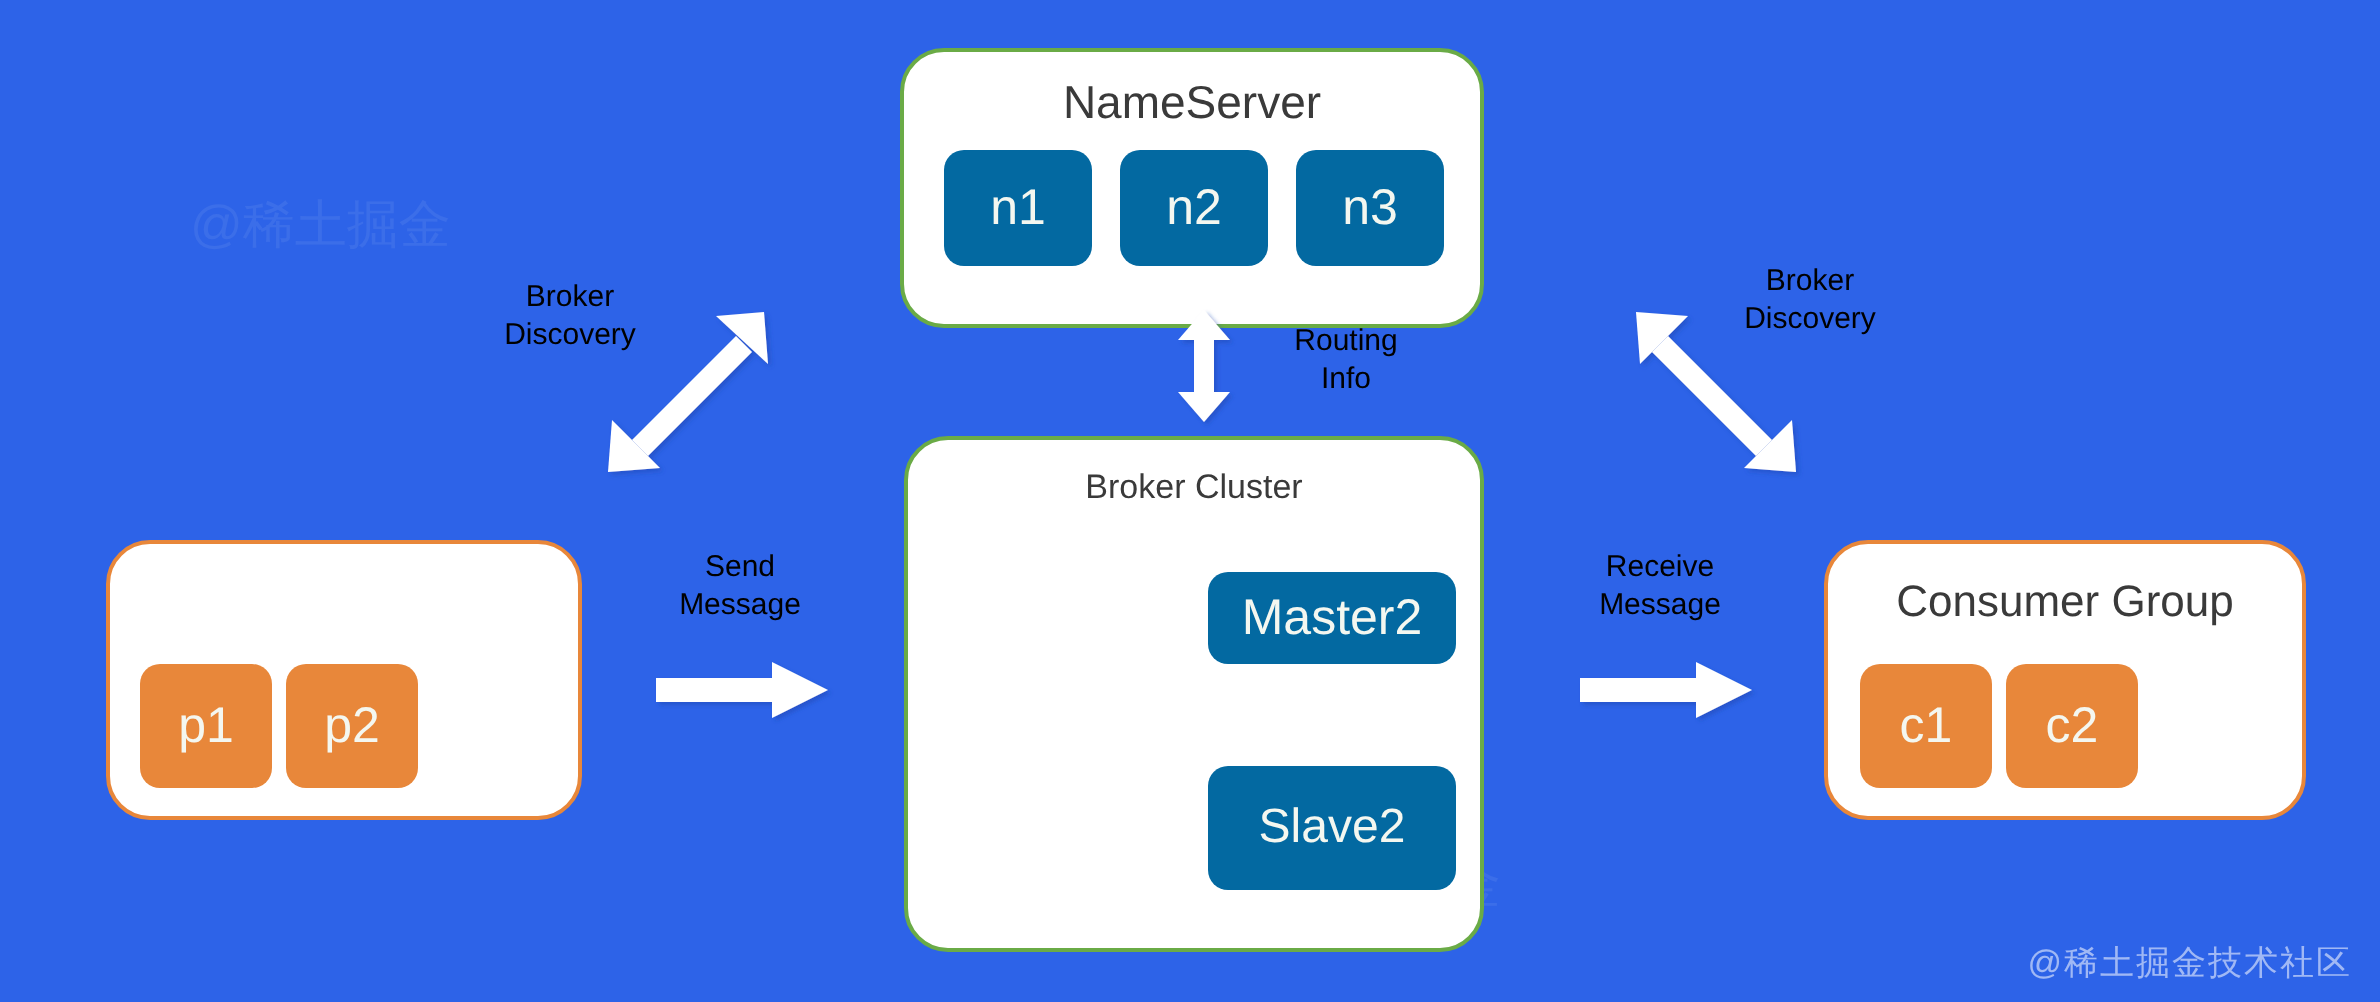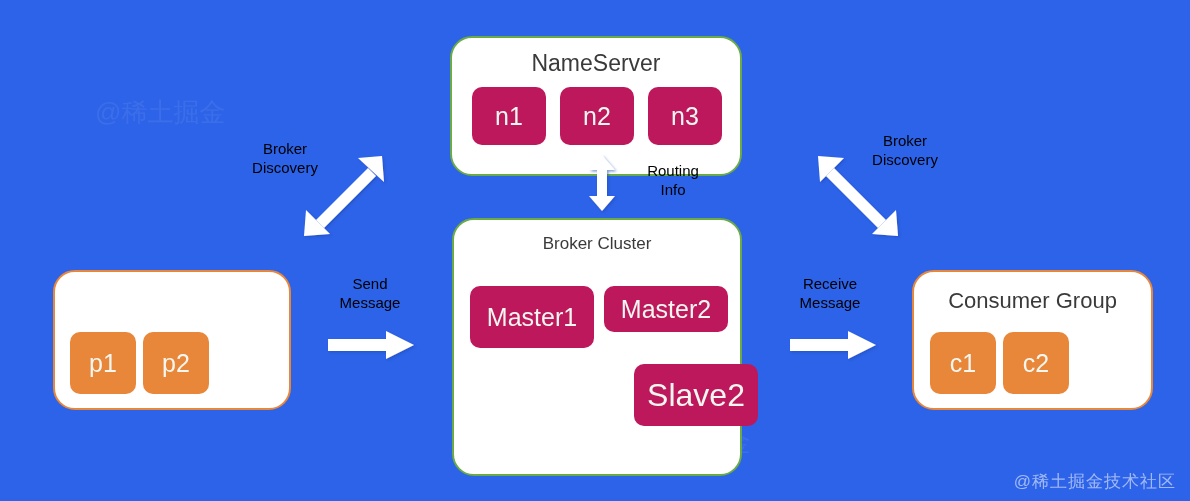--- a/index.html
+++ b/index.html
@@ -40,21 +40,21 @@
   .chip {
     position: absolute;
     border-radius: 10px;
     display: flex;
     align-items: center;
     justify-content: center;
     color: #f4f7f0;
     font-weight: 400;
     box-sizing: border-box;
   }
-  .chip.green  { background: #be185d; }
+  .chip.green  { background: #0369a1; }
   .chip.orange { background: #e8873a; }
 
   
   .edge-label {
     position: absolute;
     color: #000000;
     text-align: center;
     line-height: 1.25;
     white-space: pre-line;
     font-size: 15px;
@@ -89,32 +89,31 @@
 <body>
 
 <div id="stage">
 
   <div class="ghost" style="left:95px; top:95px;">@稀土掘金</div>
   <div class="ghost" style="left:560px; top:85px;">@稀土掘金</div>
   <div class="ghost" style="left:150px; top:300px;">@稀土掘金</div>
   <div class="ghost" style="left:620px; top:425px;">@稀土掘金</div>
   <div class="ghost" style="left:960px; top:300px;">@稀土掘金</div>
 
-  <div class="group-card green" style="left:450px; top:36px; width:292px; height:140px;">
+  <div class="group-card green" style="left:450px; top:24px; width:292px; height:140px;">
     <div class="group-title" style="top:12px; font-size:23px;">NameServer</div>
     <div class="chip green" style="left:20px; top:49px; width:74px; height:58px; font-size:25px;">n1</div>
     <div class="chip green" style="left:108px; top:49px; width:74px; height:58px; font-size:25px;">n2</div>
     <div class="chip green" style="left:196px; top:49px; width:74px; height:58px; font-size:25px;">n3</div>
   </div>
 
   <div class="group-card green" style="left:452px; top:218px; width:290px; height:258px;">
     <div class="group-title" style="top:14px; font-size:17px;">Broker Cluster</div>
-    <div class="chip green" style="left:16px; top:66px; width:124px; height:62px; font-size:25px;">Master1</div>
     <div class="chip green" style="left:150px; top:66px; width:124px; height:46px; font-size:25px;">Master2</div>
-    <div class="chip green" style="left:150px; top:144px; width:124px; height:62px; font-size:32px;margin-left:30px;">Slave2</div>
+    <div class="chip green" style="left:150px; top:163px; width:124px; height:62px; font-size:24px;">Slave2</div>
   </div>
 
   <div class="group-card orange" style="left:53px; top:270px; width:238px; height:140px;">
     <div class="chip orange" style="left:15px; top:60px; width:66px; height:62px; font-size:25px;">p1</div>
     <div class="chip orange" style="left:88px; top:60px; width:66px; height:62px; font-size:25px;">p2</div>
   </div>
 
   <div class="group-card orange" style="left:912px; top:270px; width:241px; height:140px;">
     <div class="group-title" style="top:16px; font-size:22px;">Consumer Group</div>
     <div class="chip orange" style="left:16px; top:60px; width:66px; height:62px; font-size:25px;">c1</div>

